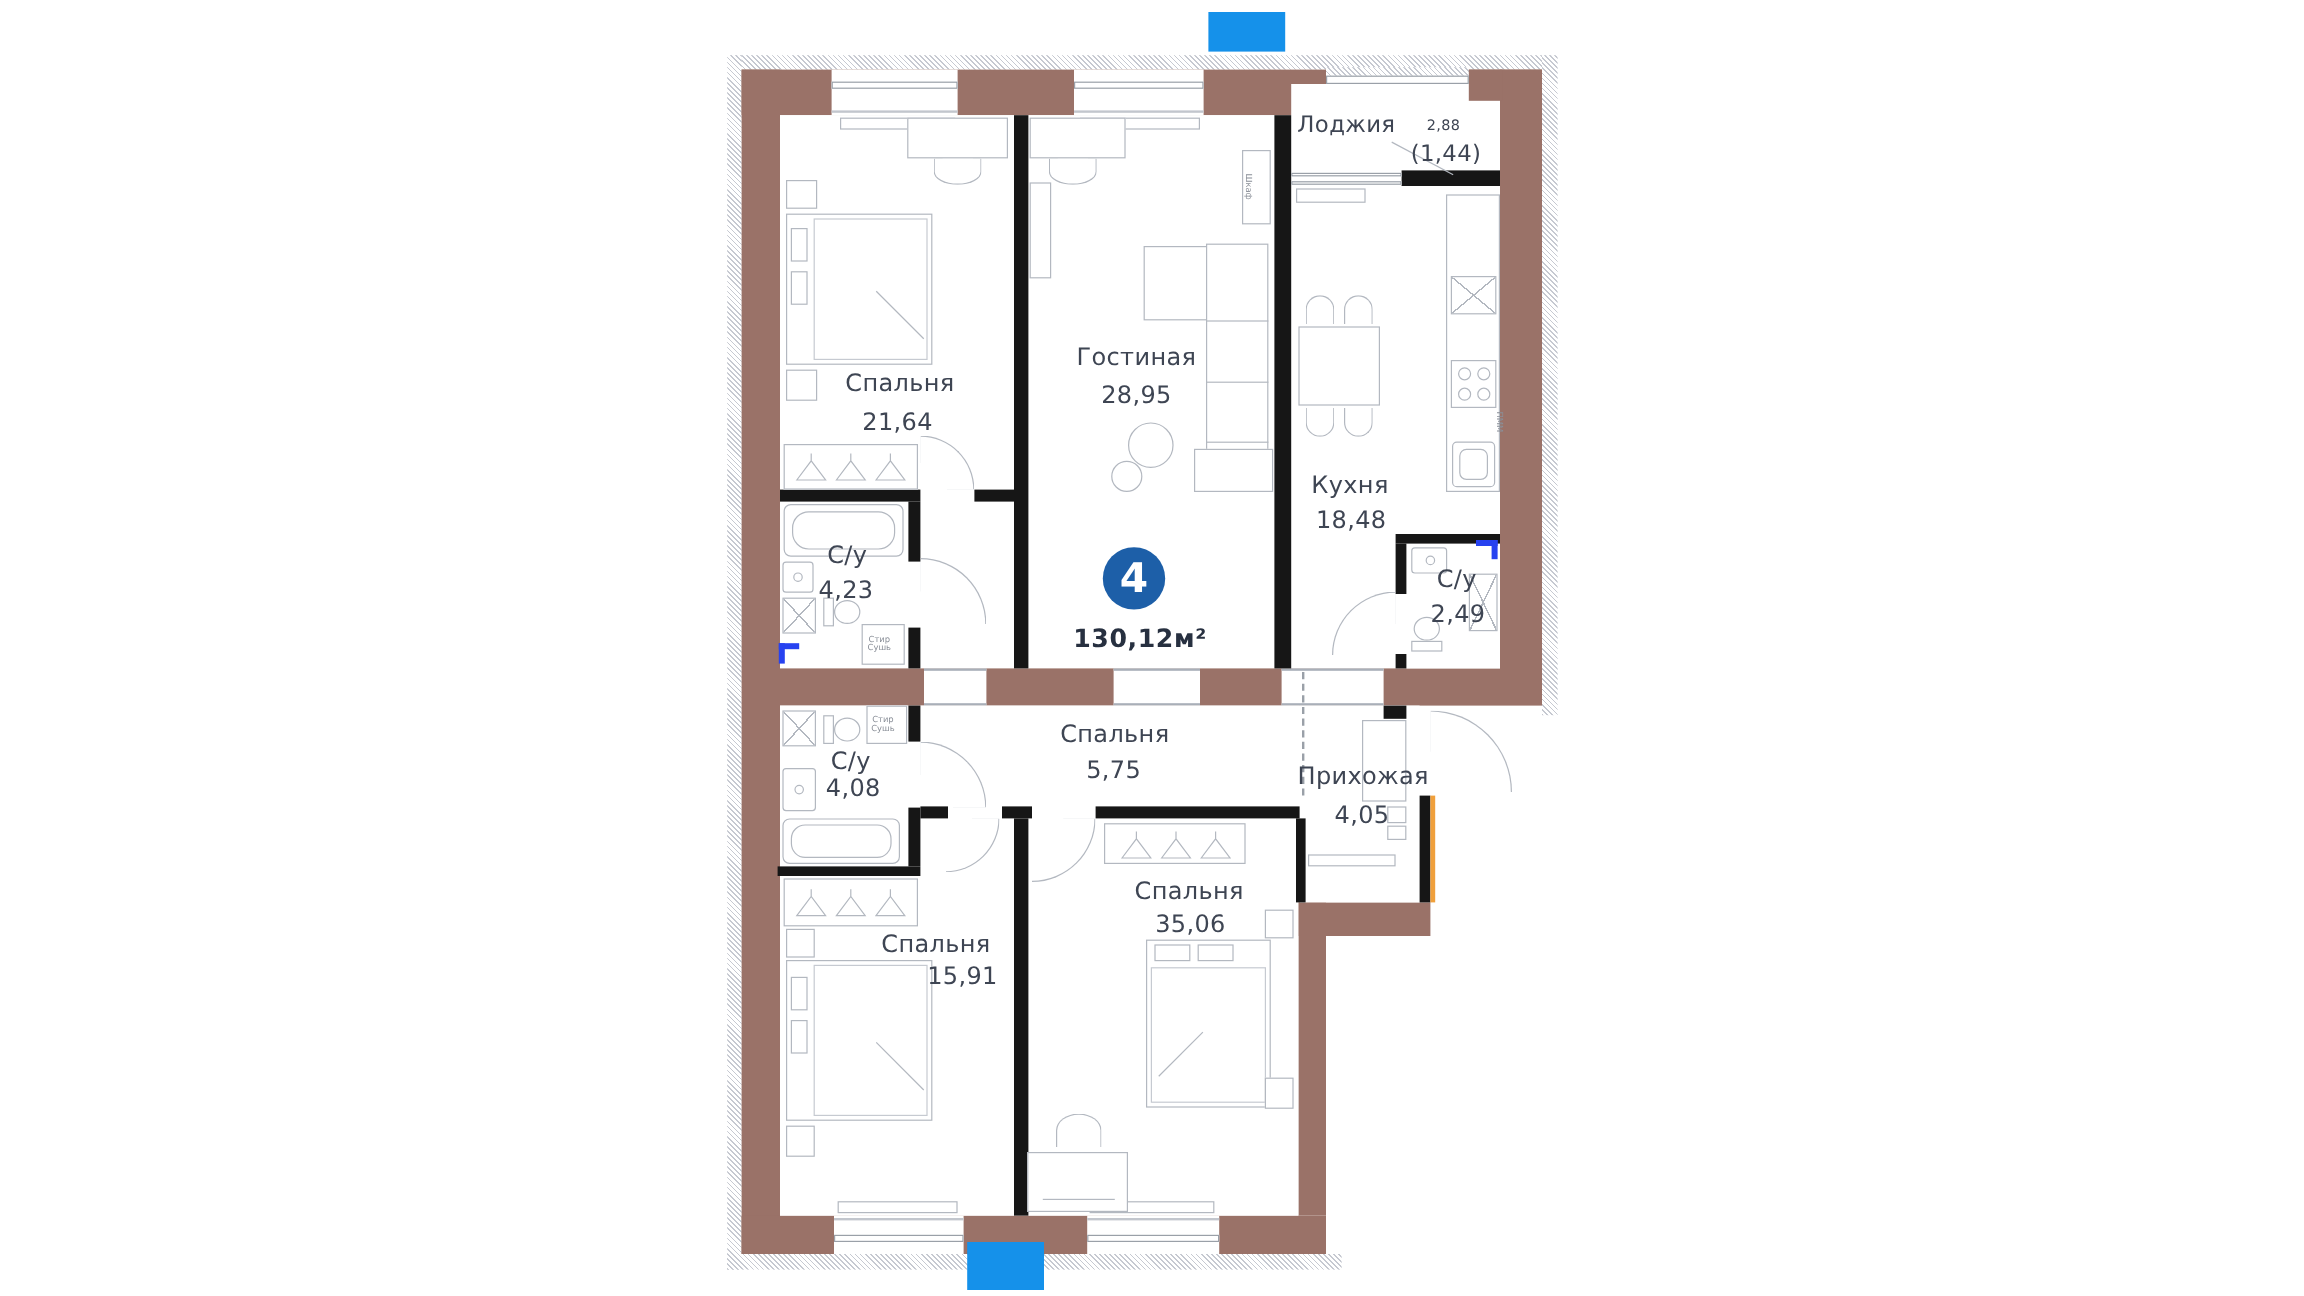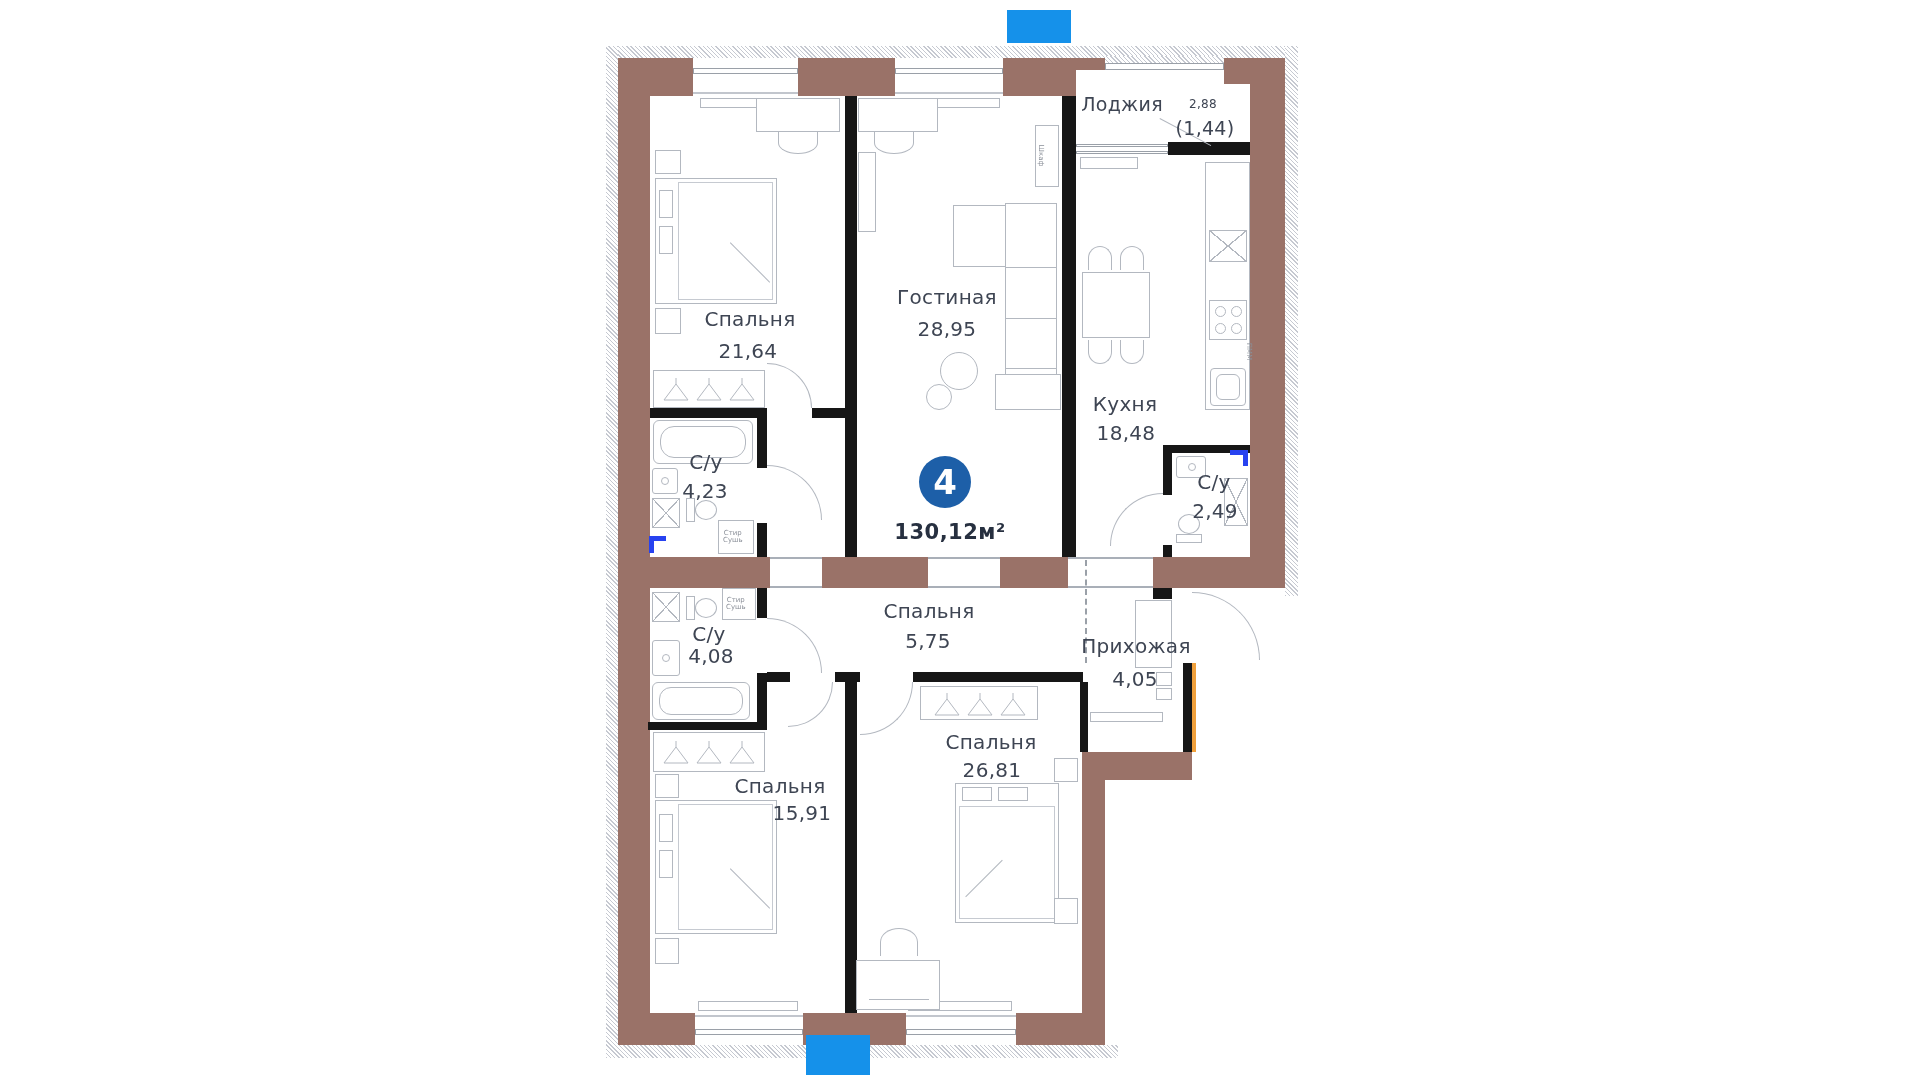--- a/index.html
+++ b/index.html
@@ -294,18 +294,18 @@
   <div class="lbl" style="left:1136px;top:646px">Прихожая</div>
   <div class="lbl" style="left:1135px;top:679px">4,05</div>
 
   <div class="lbl" style="left:709px;top:634px">С/у</div>
   <div class="lbl" style="left:711px;top:656px">4,08</div>
 
   <div class="lbl" style="left:780px;top:786px">Спальня</div>
   <div class="lbl" style="left:802px;top:813px">15,91</div>
 
   <div class="lbl" style="left:991px;top:742px">Спальня</div>
-  <div class="lbl" style="left:992px;top:770px">26,81</div>
+  <div class="lbl" style="left:992px;top:770px">35,06</div>
 
   <div id="badge">4</div>
   <div id="total">130,12м²</div>
 
 </div>
 
 </body></html>

